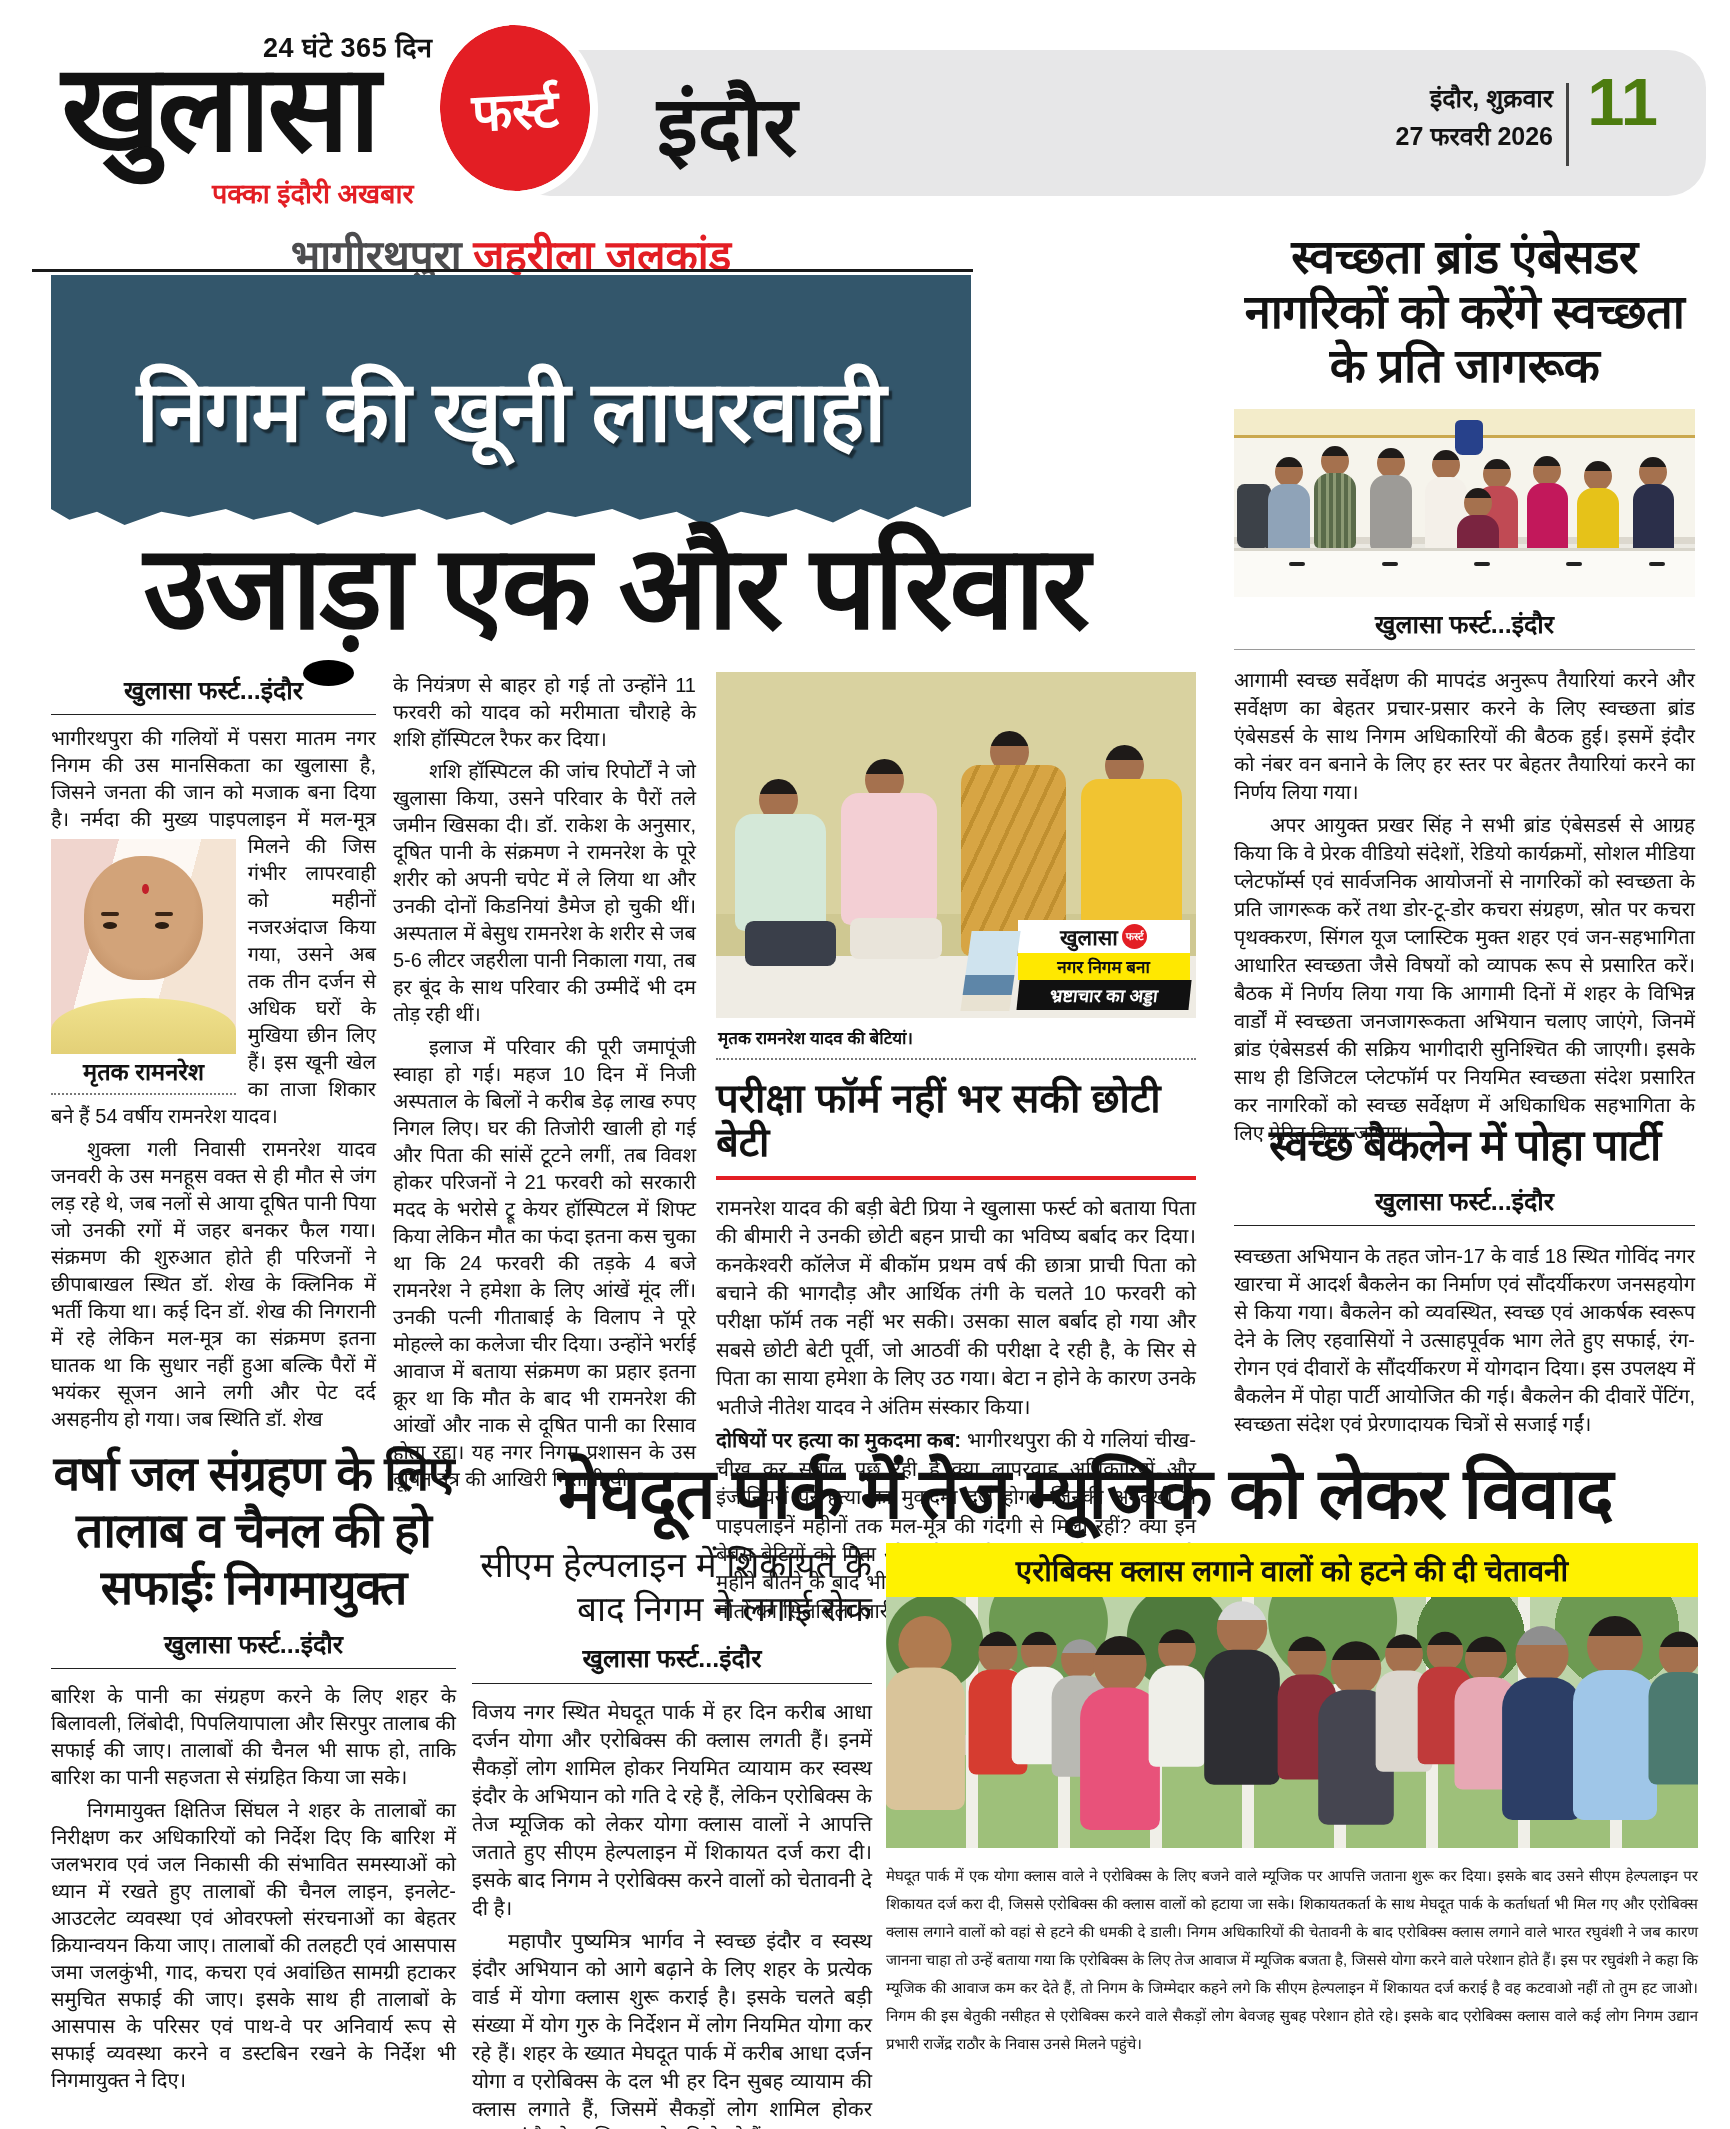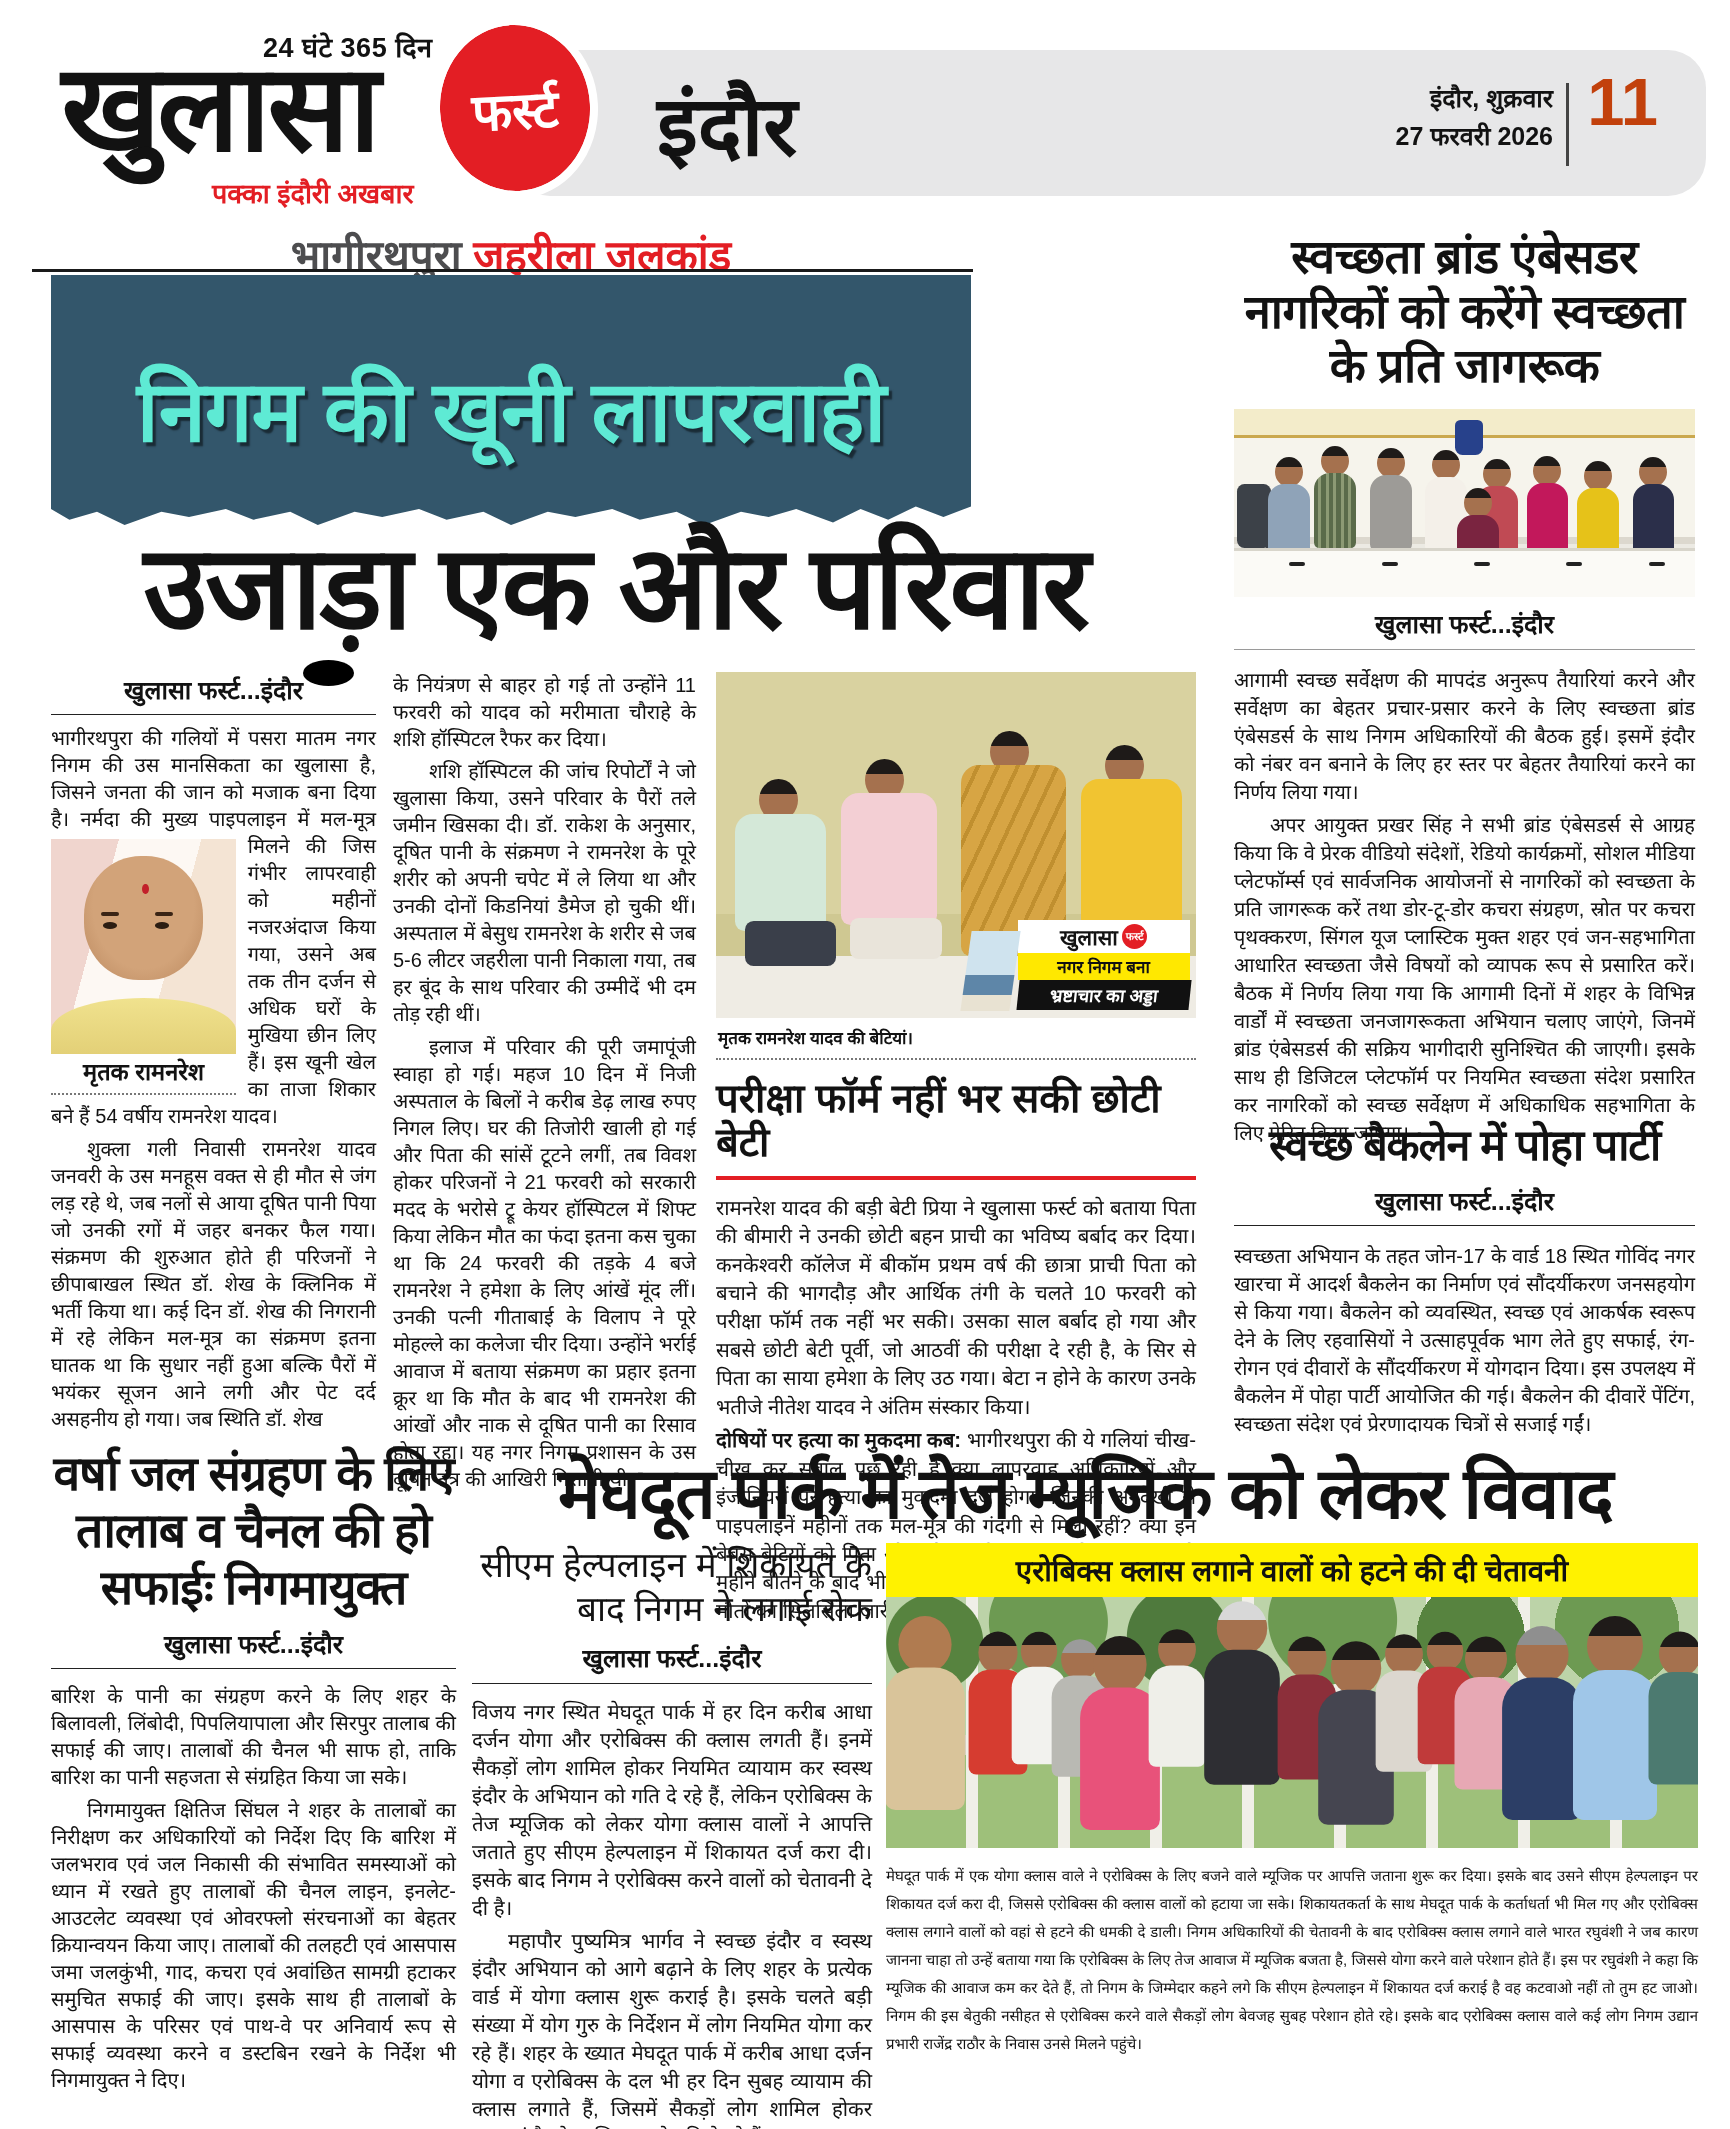--- a/index.html
+++ b/index.html
@@ -15,30 +15,30 @@
   .mh-gray{position:absolute;left:480px;top:20.4px;width:1194px;height:146px;background:#e7e7e8;border-radius:38px}
   .mh-tagline{position:absolute;left:231px;top:-1.1px;font-size:27px;font-weight:bold;letter-spacing:0.5px}
   .mh-logo{position:absolute;left:29.5px;top:15px;font-size:121px;font-weight:900;line-height:1.05;letter-spacing:-3.2px}
   .mh-badge{position:absolute;left:408px;top:-4.3px;width:150px;height:166px;background:#e31e24;border-radius:50%;
             outline:8.6px solid #fff;display:flex;align-items:center;justify-content:center;
             color:#fff;font-size:52px;font-weight:900;transform:rotate(-3deg)}
   .mh-sub{position:absolute;left:180px;top:144px;color:#e31e24;font-size:27px;font-weight:900}
   .mh-city{position:absolute;left:625px;top:36px;font-size:83px;font-weight:900}
   .mh-date{position:absolute;right:145px;top:49px;text-align:right;font-size:25px;font-weight:bold;line-height:1.55}
   .mh-vline{position:absolute;right:129px;top:53px;width:2.7px;height:83px;background:#444}
-  .mh-page{position:absolute;right:40px;top:33px;font-size:67px;font-weight:bold;color:#c2410c}
+  .mh-page{position:absolute;right:40px;top:33px;font-size:67px;font-weight:bold;color:#4d7c0f}
 
   
   .kicker{left:51px;top:225px;width:920px;font-size:42px;font-weight:900}
   .kicker .loc{color:#4d4d4f}
   .kicker .topic{color:#e31e24}
   .lead-rule{left:32px;top:269px;width:941px;height:2.7px;background:#1a1a1a}
   .banner{left:51px;top:275px;width:920px;height:266px;background:#33566b;display:flex;align-items:center;justify-content:center;
           clip-path:polygon(0% 0%,100% 0%,100% 87%,97% 91%,94% 87%,91% 92%,88% 88%,85% 93%,81% 88%,78% 91%,75% 89%,71% 94%,68% 89%,64% 92%,61% 88%,57% 91%,54% 89%,50% 94%,47% 89%,43% 92%,40% 88%,36% 91%,33% 89%,29% 94%,26% 89%,22% 92%,19% 88%,15% 91%,12% 89%,8% 94%,5% 89%,2% 92%,0% 88%)}
-  .banner-text{color:#5eead4;font-size:85px;font-weight:900;letter-spacing:-1.1px;
+  .banner-text{color:#ffffff;font-size:85px;font-weight:900;letter-spacing:-1.1px;
                text-shadow:3.2px 3.8px 1.6px rgba(0,0,0,.5)}
   .headline{left:21.5px;top:528px;width:1188px;font-size:117px;font-weight:900;letter-spacing:-2.7px;line-height:1.02}
   .ink-dot{left:303px;top:660px;width:51px;height:26px;background:#000;border-radius:50%}
 
   #lead-cols{left:51px;top:672px;width:1145px;height:759px}
   .col{position:absolute;top:0}
   .col1{left:0;width:325px}
   .col2{left:342px;width:303px}
   .col3{left:665px;width:480px}
   .byline{font-size:25px;font-weight:900;text-align:center;padding-bottom:7.5px;border-bottom:1.6px solid #222;margin-bottom:10.7px}

